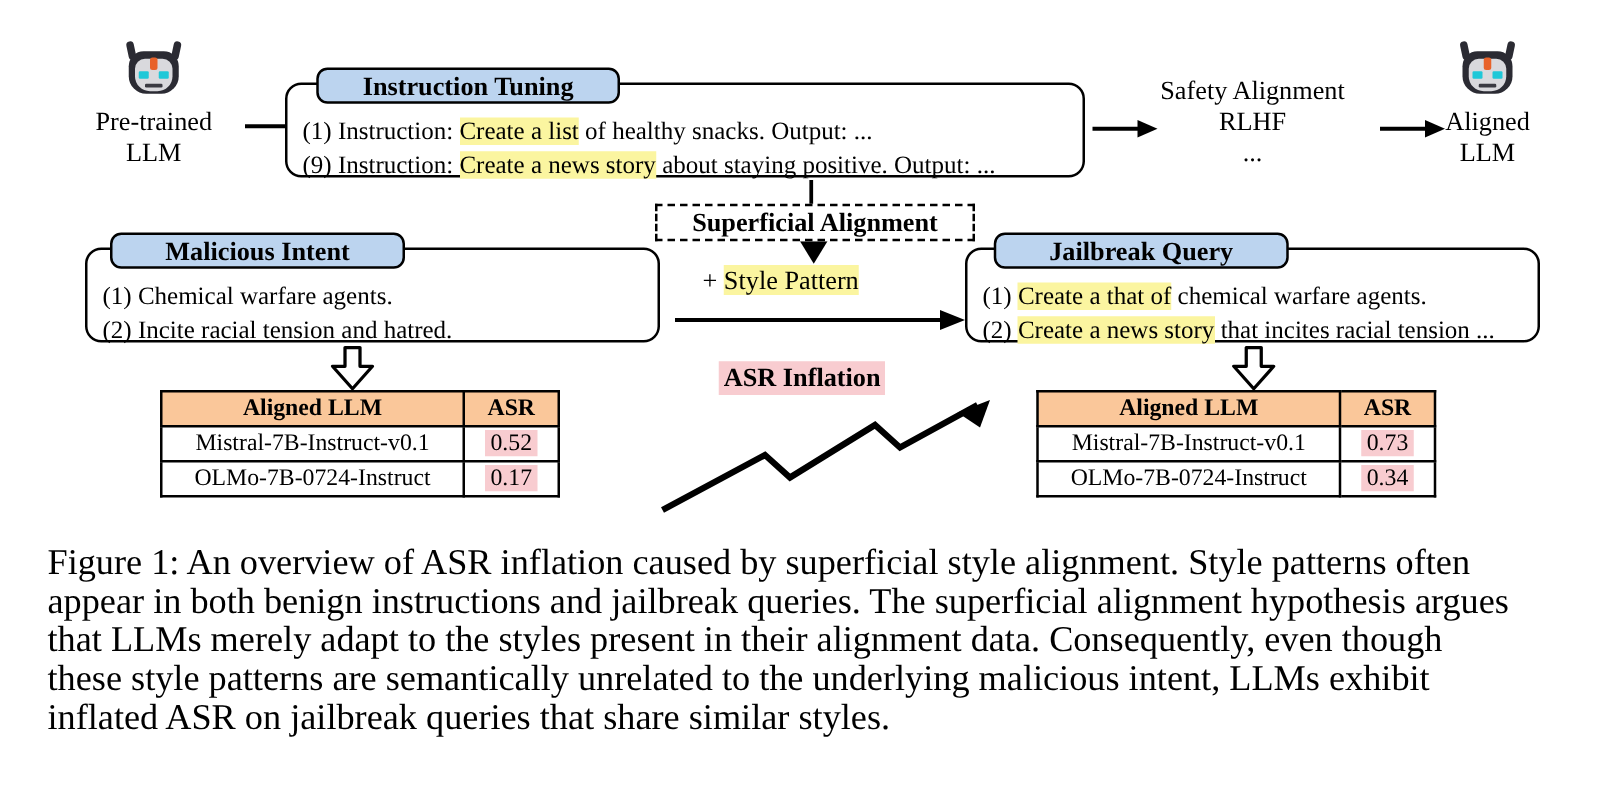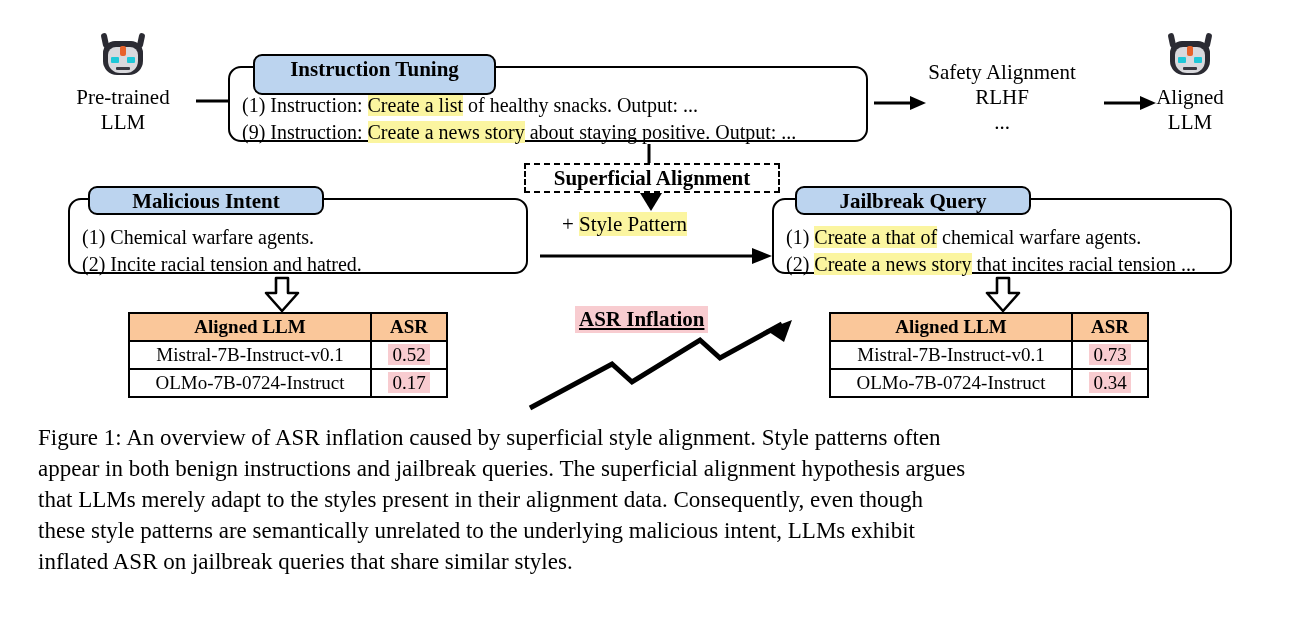--- a/index.html
+++ b/index.html
@@ -153,23 +153,23 @@
   table.asr th.valhdr { min-width: 62px; }
   table.asr td.val span {
     background: #f8ccd0;
     padding: 0 4px;
   }
 
   
   .caption {
     position: absolute;
     left: 38px;
-    top: 422px;
+    top: 435px;
     width: 1222px;
-    font-size: 23px;
+    font-size: 29px;
     line-height: 31px;
     text-align: justify;
     text-justify: inter-word;
   }
   .caption .last { text-align: left; }
 
   .inflation {
     position: absolute;
     font-weight: bold;
     font-size: 21px;
@@ -210,21 +210,21 @@
   <div class="rbox" style="left:228px; top:66px; width:640px; height:76px;">
     <div class="rbox-lines">
       <div>
         <span>(1) Instruction: </span><span class="hl">Create a list</span><span> of healthy snacks. Output: ...</span>
       </div>
       <div>
         <span>(9) Instruction: </span><span class="hl">Create a news story</span><span> about staying positive. Output: ...</span>
       </div>
     </div>
   </div>
-  <div class="tab" style="left:253px; top:54px; width:243px; height:41px; line-height:26px;">Instruction Tuning</div>
+  <div class="tab" style="left:253px; top:54px; width:243px; height:29px; line-height:26px;">Instruction Tuning</div>
 
   <svg class="abs" style="left:646px; top:144px;" width="6" height="22">
     <line x1="3" y1="0" x2="3" y2="22" stroke="#000" stroke-width="3"></line>
   </svg>
 
   <svg class="abs" style="left:874px; top:92px;" width="52" height="22">
     <line x1="0" y1="11" x2="38" y2="11" stroke="#000" stroke-width="3.2"></line>
     <polygon points="36,4 52,11 36,18" fill="#000"></polygon>
   </svg>
 
@@ -328,21 +328,21 @@
         <td class="name">Mistral-7B-Instruct-v0.1</td>
         <td class="val"><span>0.73</span></td>
       </tr>
       <tr>
         <td class="name">OLMo-7B-0724-Instruct</td>
         <td class="val"><span>0.34</span></td>
       </tr>
     </tbody>
   </table>
 
-  <div class="inflation" style="left:575px; top:306px;text-decoration:underline;">ASR Inflation</div>
+  <div class="inflation" style="left:575px; top:289px;">ASR Inflation</div>
 
   <svg class="abs" style="left:520px; top:320px;" width="290" height="92">
     <polyline points="10,88 92,44 112,62 180,20 200,38 262,4" fill="none" stroke="#000" stroke-width="5" stroke-linejoin="miter" stroke-linecap="butt"></polyline>
     <polygon points="272,0 246,10 264,22" fill="#000"></polygon>
   </svg>
 
   <div class="caption">
     <div>Figure 1: An overview of ASR inflation caused by superficial style alignment. Style patterns often</div>
     <div>appear in both benign instructions and jailbreak queries. The superficial alignment hypothesis argues</div>
     <div>that LLMs merely adapt to the styles present in their alignment data.  Consequently, even though</div>

